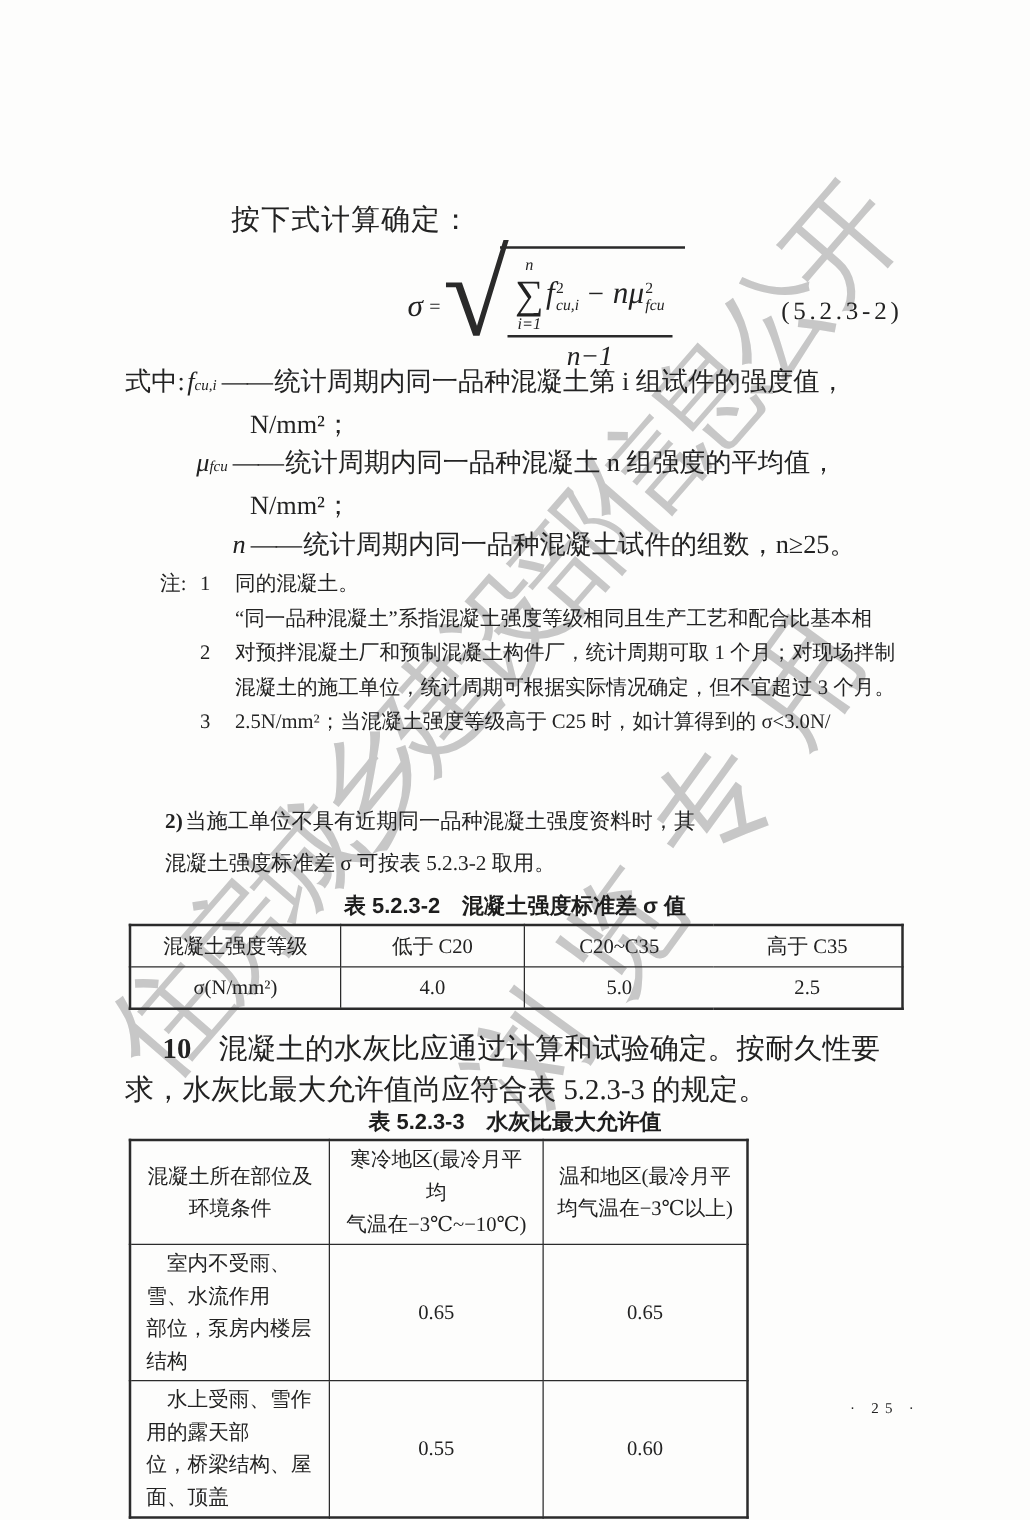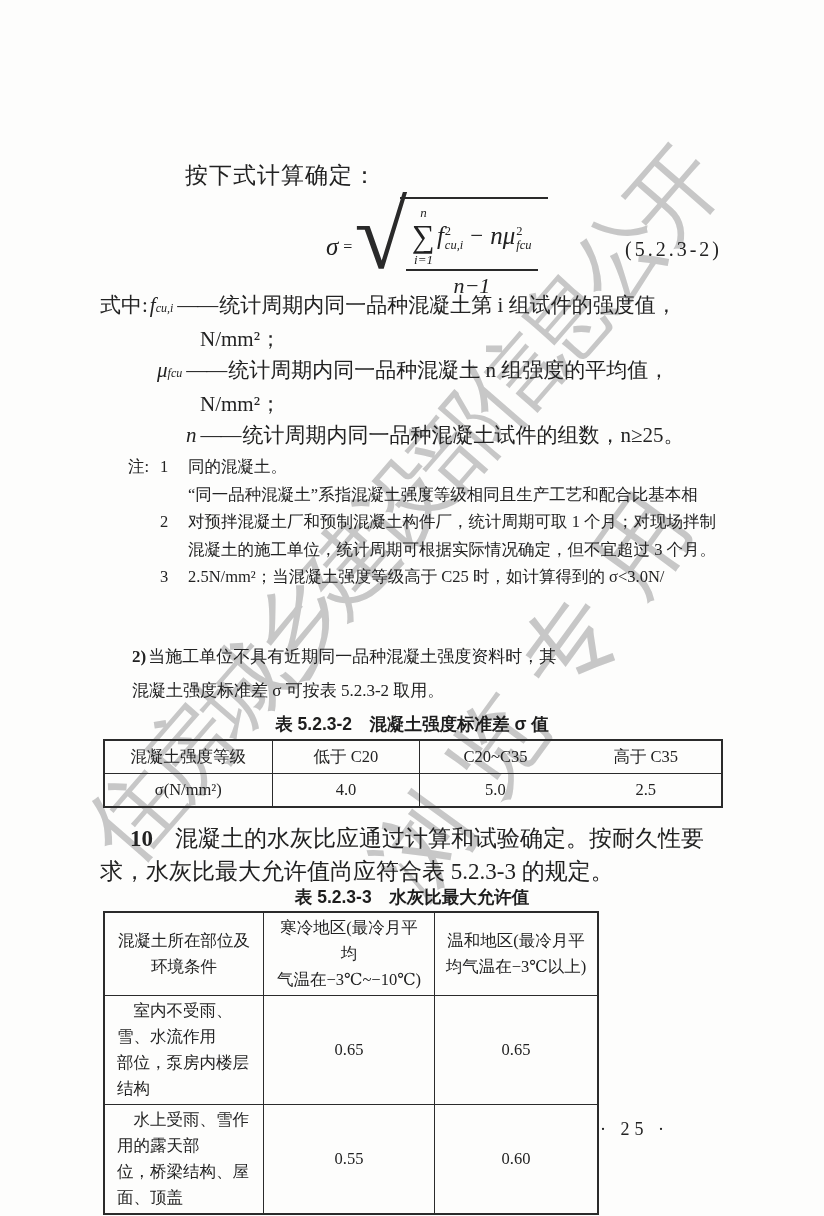--- a/index.html
+++ b/index.html
@@ -82,22 +82,22 @@
   .t1 th:nth-child(3),.t1 td:nth-child(3){border-right:none;}
   .t1 th:nth-child(4),.t1 td:nth-child(4){border-left:none;}
   .t2{top:911px;width:496px;border:2px solid #2b2b2b;}
   .t2 th,.t2 td{border:1px solid #2b2b2b;font-weight:normal;padding:2px 10px;
                 text-align:center;vertical-align:middle;line-height:26px;}
   .t2 tr:nth-child(1) td,.t2 tr:nth-child(1) th{height:62px;}
   .t2 tr:nth-child(2) td,.t2 tr:nth-child(3) td{height:62px;}
   .t2 .cond{text-align:left;padding-left:12px;padding-right:8px;}
   .t2 .cond .first{text-indent:1em;}
   
-  .pageno{position:absolute;left:600px;top:1119px;width:160px;text-align:left;
-          font-size:18px;letter-spacing:5px;}
+  .pageno{position:absolute;left:576px;top:1119px;width:160px;text-align:right;
+          font-size:12px;letter-spacing:5px;}
 </style>
 </head>
 <body>
 
 <div class="page">
 
   <div class="wm wm1">住房城乡建设部信息公开</div>
   <div class="wm wm2">浏览专用</div>
 
   <div class="content">

